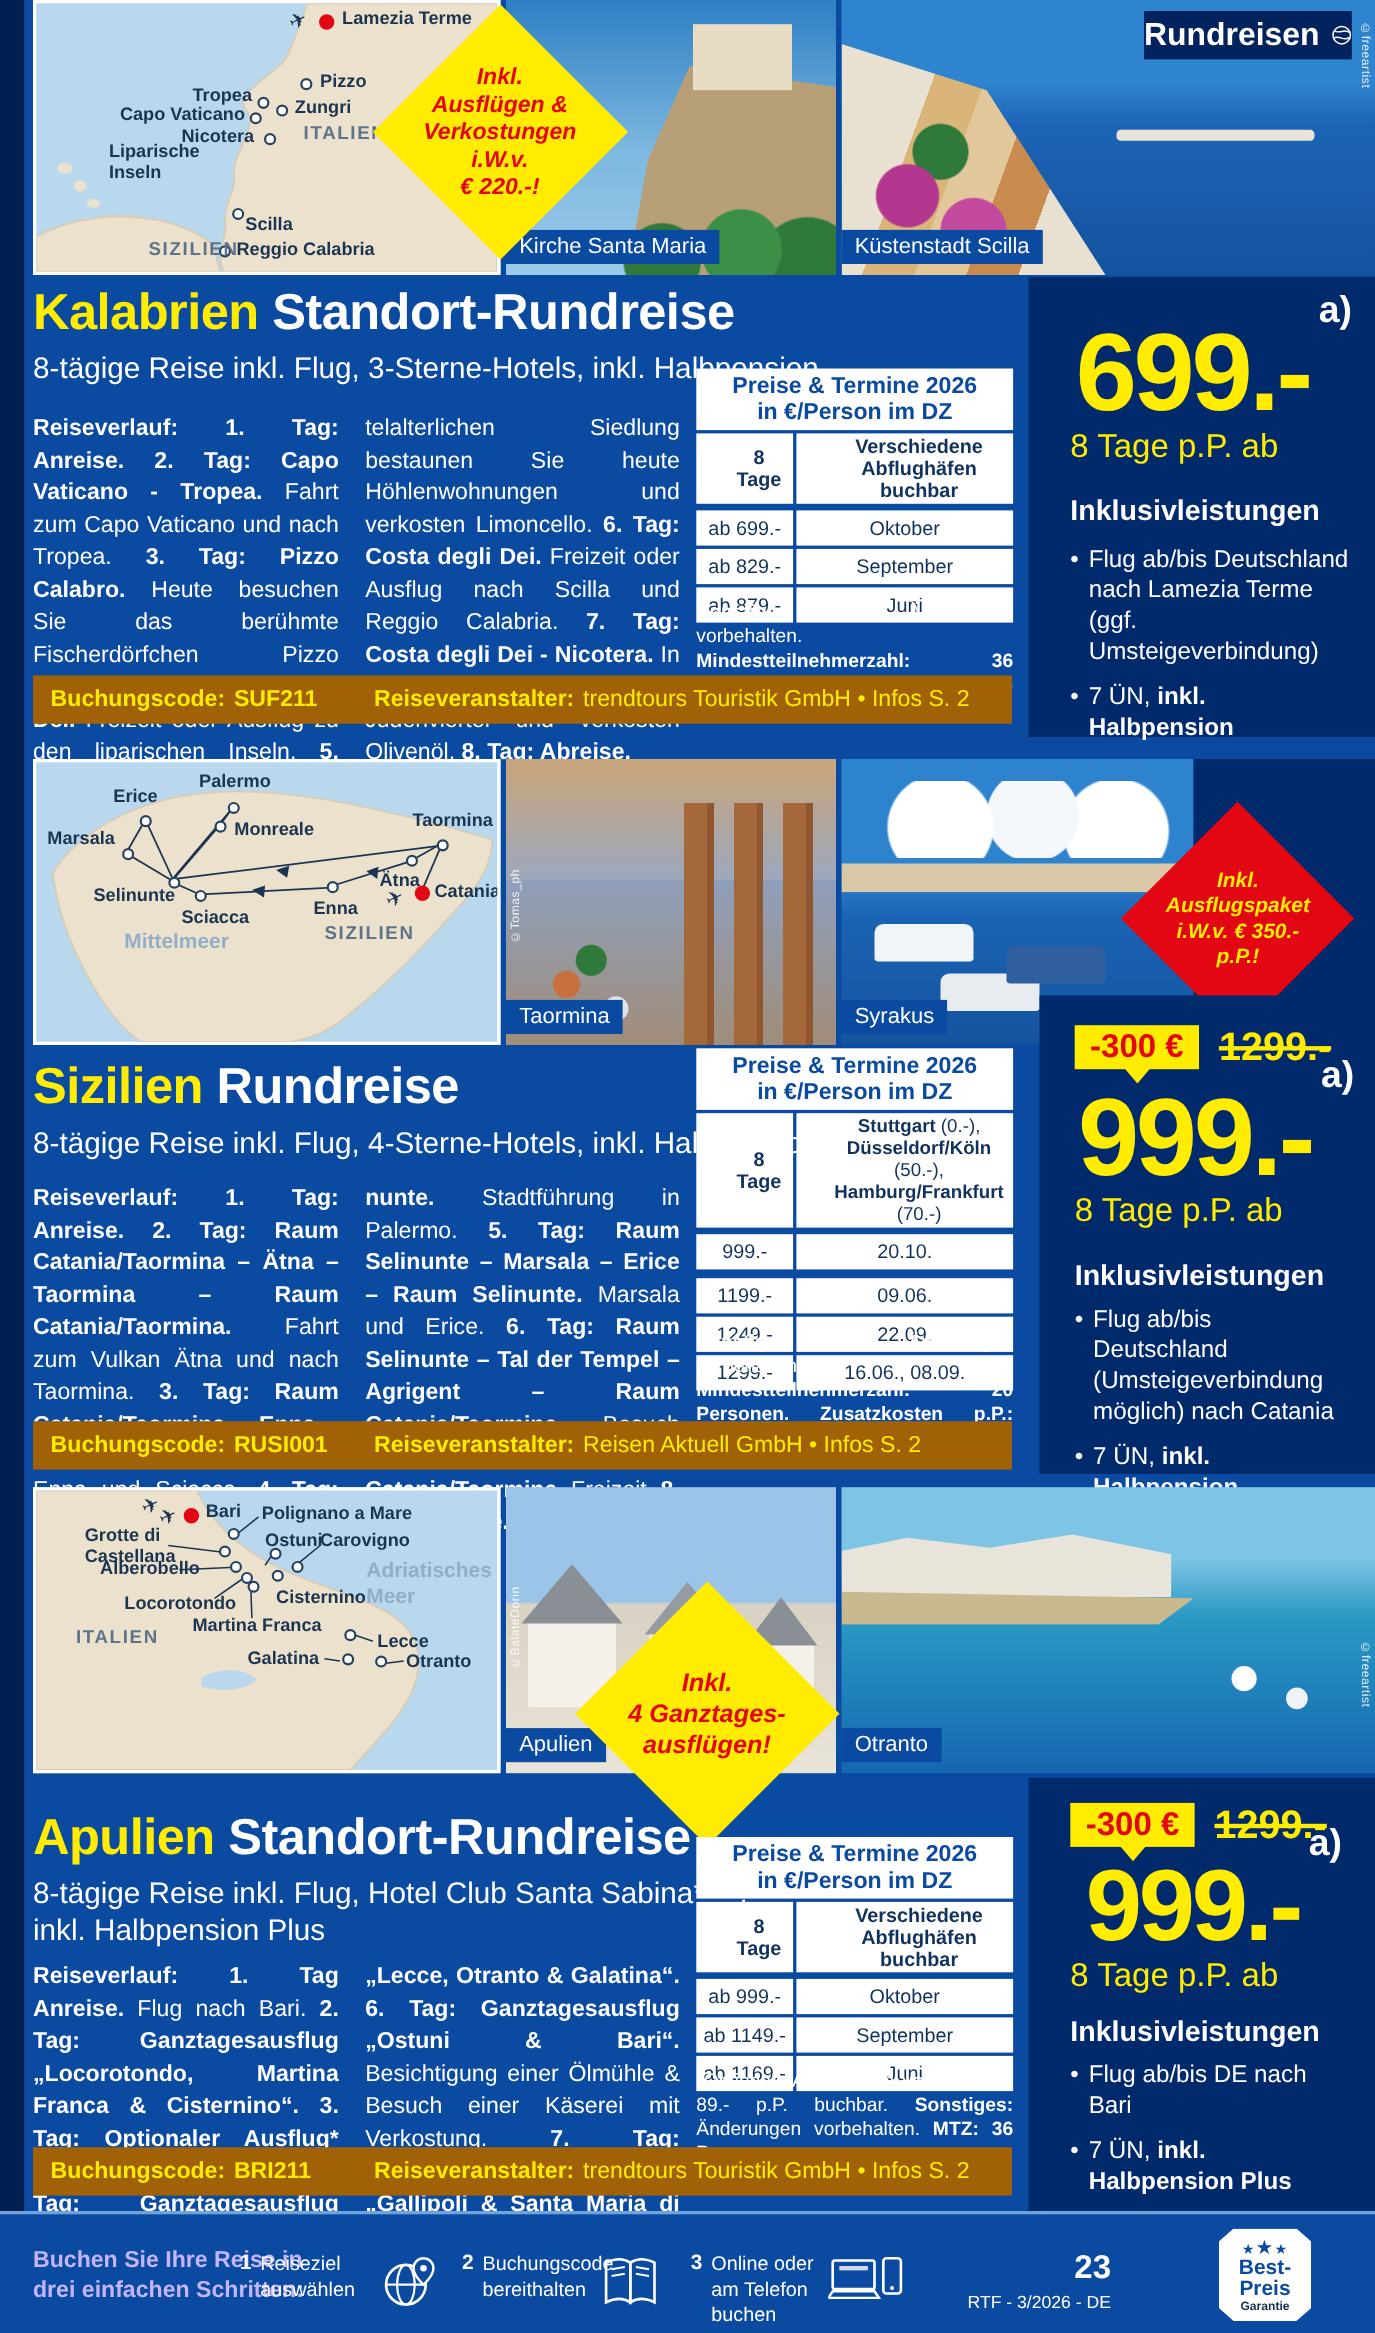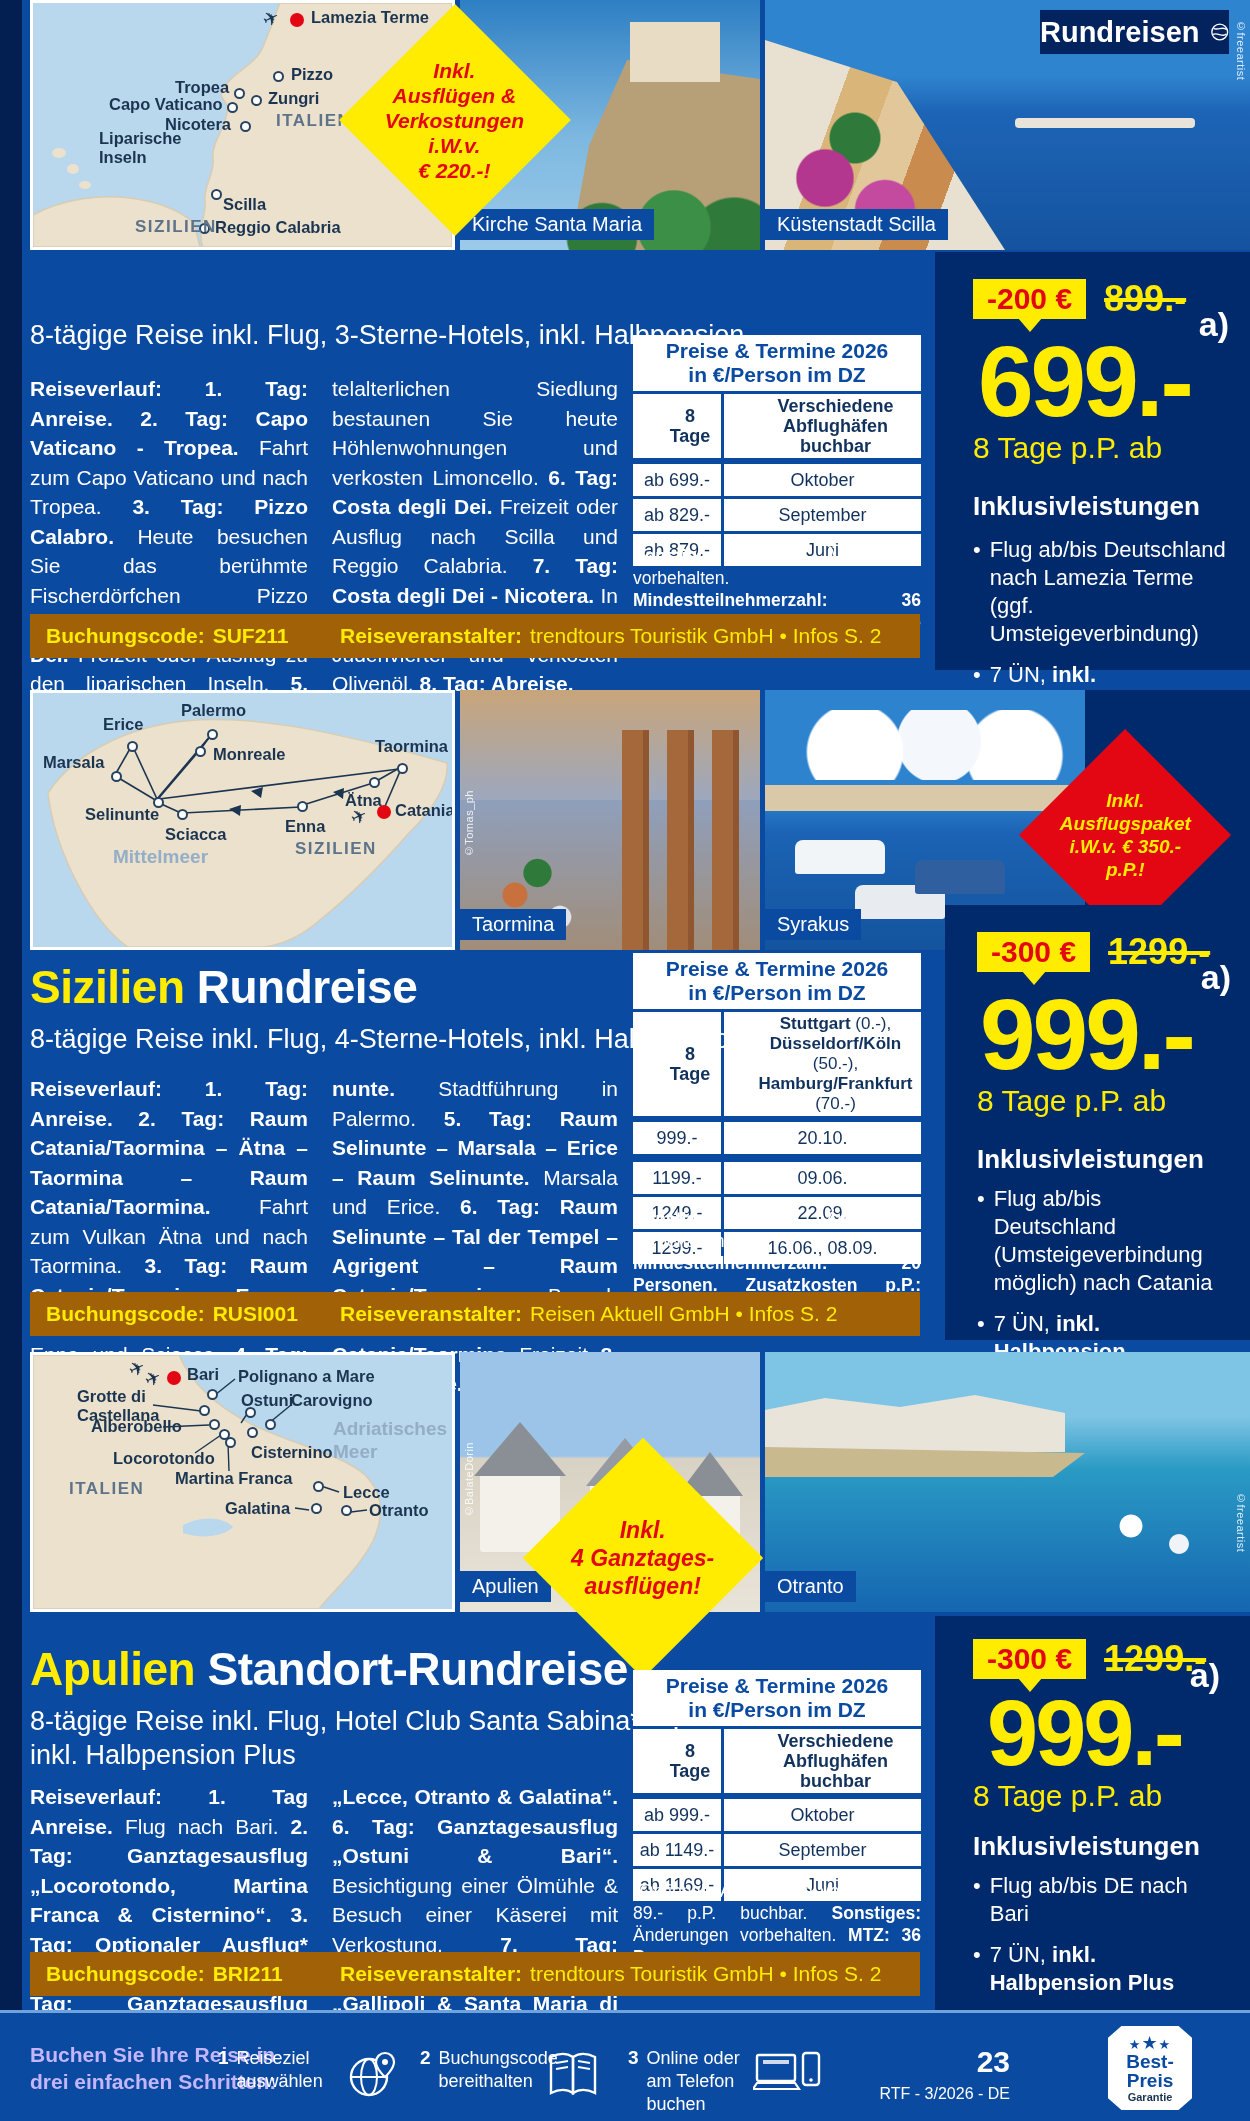--- a/index.html
+++ b/index.html
@@ -163,20 +163,21 @@
     </div>
 
     <div class="diamond yel" style="left:373px;top:38px;width:164px;height:164px;">
       <div class="inner" style="font-size:21px;line-height:25px;">Inkl.
 Ausflügen &amp;
 Verkostungen
 i.W.v.
 € 220.-!</div>
     </div>
 
+    <div class="sec-title" style="left:30px;top:256px;"><span class="hl">Kalabrien</span><span> Standort-Rundreise</span></div>
     <div class="sec-sub" style="left:30px;top:318px;">8-tägige Reise inkl. Flug, 3-Sterne-Hotels, inkl. Halbpension</div>
 
     <div class="col-text" style="left:30px;top:374px;width:278px;"><span class="b">Reiseverlauf: 1. Tag: Anreise. 2. Tag: Capo Vaticano - Tropea.</span><span> Fahrt zum Capo Vaticano und nach Tropea. </span><span class="b">3. Tag: Pizzo Calabro.</span><span> Heute besuchen Sie das berühmte Fischerdörfchen Pizzo Calabro. </span><span class="b">4. Tag: Costa degli Dei.</span><span> Freizeit oder Ausflug zu den liparischen Inseln. </span><span class="b">5. Tag: Zungri.</span><span> In der mit-</span></div>
     <div class="col-text" style="left:332px;top:374px;width:286px;"><span>telalterlichen Siedlung bestaunen Sie heute Höhlenwohnungen und verkosten Limoncello. </span><span class="b">6. Tag: Costa degli Dei.</span><span> Freizeit oder Ausflug nach Scilla und Reggio Calabria. </span><span class="b">7. Tag: Costa degli Dei - Nicotera.</span><span> In Nicotera besuchen Sie das Judenviertel und verkosten Olivenöl. </span><span class="b">8. Tag: Abreise.</span></div>
 
     <div class="ptable" style="left:633px;top:335px;width:288px;">
       <div class="thead-title">
         <div>Preise &amp; Termine 2026</div>
         <div>in €/Person im DZ</div>
       </div>
@@ -195,24 +196,20 @@
           </div>
           <div class="trow" style="margin-top: 3px;">
             <div class="tcell">ab 879.-</div>
             <div class="tcell">Juni</div>
           </div>
         </div>
     </div>
     <div class="sonst" style="left:633px;top:545px;width:288px;"><span class="b">Sonstiges:</span><span> Änderungen vorbehalten. </span><span class="b">Mindestteilnehmerzahl: 36 Personen. Zusatzkosten pro Person:</span><span> City Tax: ca. € 2.-/Nacht.</span></div>
 
     <div class="panel" style="left:935px;top:252px;width:315px;height:418px;">
-      <div class="badge-row">
-        <div class="disc-badge"><span>-200 €</span><i class="tail"></i></div>
-        <span class="old-price">899.-</span>
-      </div>
       <div class="big-price"><span>699.-</span><sup>a)</sup></div>
       <div class="per">8 Tage p.P. ab</div>
       <div class="incl-h">Inklusivleistungen</div>
       <div class="bullets">
           <div class="bullet">
             <span class="dot">•</span>
             <span><span>Flug ab/bis Deutschland nach Lamezia Terme (ggf. Umsteigeverbindung)</span></span>
           </div>
           <div class="bullet">
             <span class="dot">•</span>

